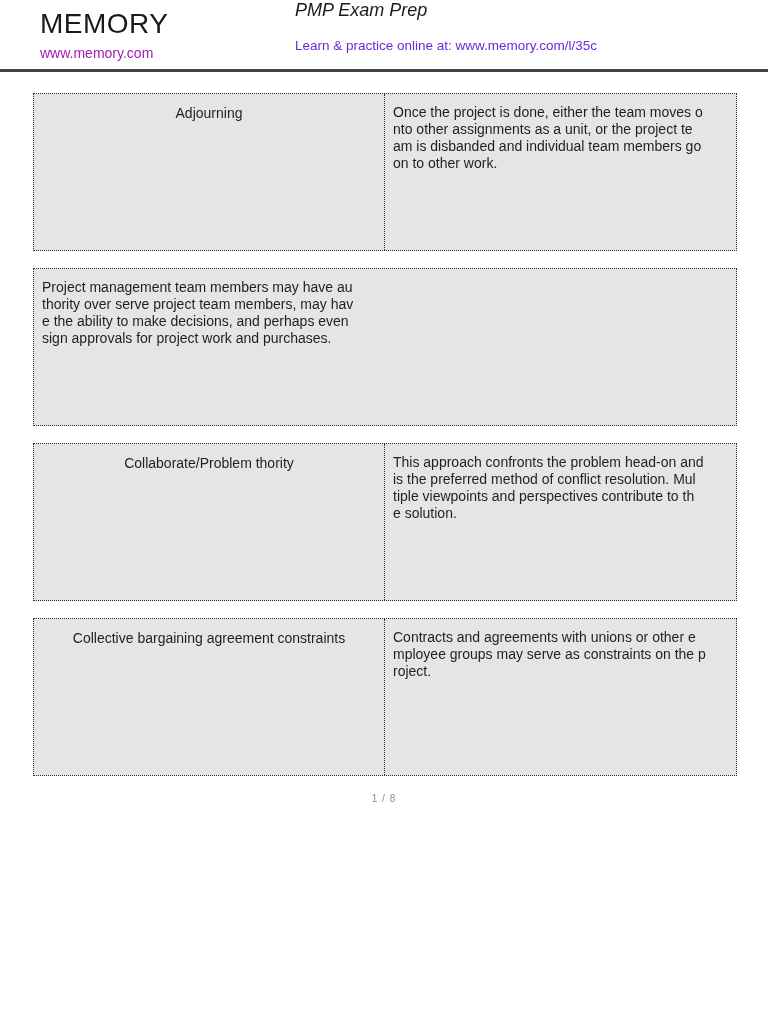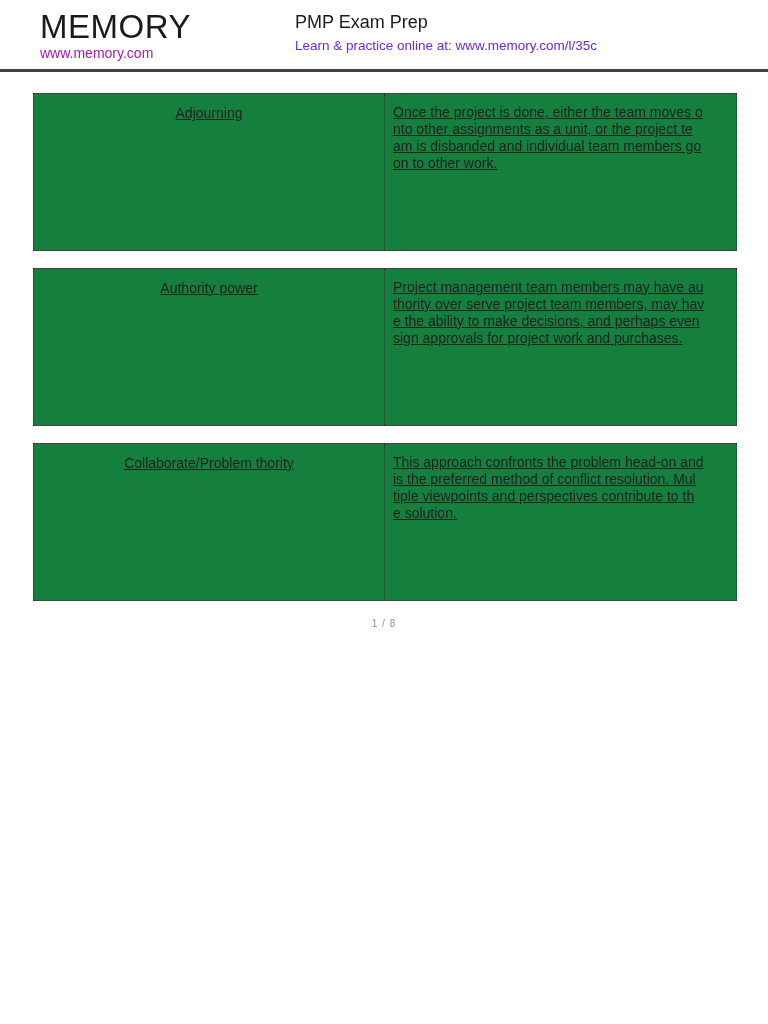--- a/index.html
+++ b/index.html
@@ -9,47 +9,46 @@
     font-family: "Liberation Sans", sans-serif;
     color: #1f1f1f;
     overflow: hidden;
   }
   .page { width: 768px; height: 1024px; position: relative; }
 
   
   .header { position: relative; height: 69px; }
   .brand {
     position: absolute; left: 40px; top: 8px;
-    font-size: 33px; font-weight: 500; letter-spacing: 0.5px; color: #1a1a1a;
+    font-size: 28px; font-weight: 500; letter-spacing: 0.5px; color: #1a1a1a;
   }
   .brand-url {
     position: absolute; left: 40px; top: 45px;
     font-size: 14px; color: #a21caf; text-align: center;
   }
   .deck-title {
-    position: absolute; left: 295px; top: 12px;
-    font-size: 18px; font-weight: 400; color: #1a1a1a;
+    position: absolute; left: 295px; top: 0;
+    font-size: 18px; font-weight: 400; color: #1a1a1a; font-style: italic;
   }
   .deck-subtitle {
     position: absolute; left: 295px; top: 38px;
     font-size: 13.5px; color: #6d28d9;
   }
   .header-rule {
     height: 3px; background: #414141; width: 768px;
   }
 
   
   .cards { padding: 21px 31px 0 33px; }
   .card {
     display: flex;
     height: 158px;
     border: 1px dotted #2e2e2e;
     margin-bottom: 17px;
-    background: #15803d;
-    text-decoration: underline;
+    background: #e5e5e5;
   }
   .card-term {
     width: 50%;
     border-right: 1px dotted #2e2e2e;
     text-align: center;
     padding: 11px 10px 0 10px;
     font-size: 14px;
     line-height: 17px;
     color: #1f1f1f;
   }
@@ -88,36 +87,41 @@
 
     <div class="card">
       <div class="card-term">Adjourning</div>
       <div class="card-definition">Once the project is done, either the team moves o
 nto other assignments as a unit, or the project te
 am is disbanded and individual team members go
 on to other work.</div>
     </div>
 
     <div class="card">
-      <div class="card-term">Authority power</div>
       <div class="card-definition">Project management team members may have au
 thority over serve project team members, may hav
 e the ability to make decisions, and perhaps even
 sign approvals for project work and purchases.</div>
     </div>
 
 
     <div class="card">
       <div class="card-term">Collaborate/Problem thority</div>
       <div class="card-definition">This approach confronts the problem head-on and
 is the preferred method of conflict resolution. Mul
 tiple viewpoints and perspectives contribute to th
 e solution.</div>
     </div>
 
+    <div class="card">
+      <div class="card-term">Collective bargaining agreement constraints</div>
+      <div class="card-definition">Contracts and agreements with unions or other e
+mployee groups may serve as constraints on the p
+roject.</div>
+    </div>
 
   </main>
 
   <footer class="footer">
     <span>1 / 8</span>
   </footer>
 
 </div>
 
 </body></html>

